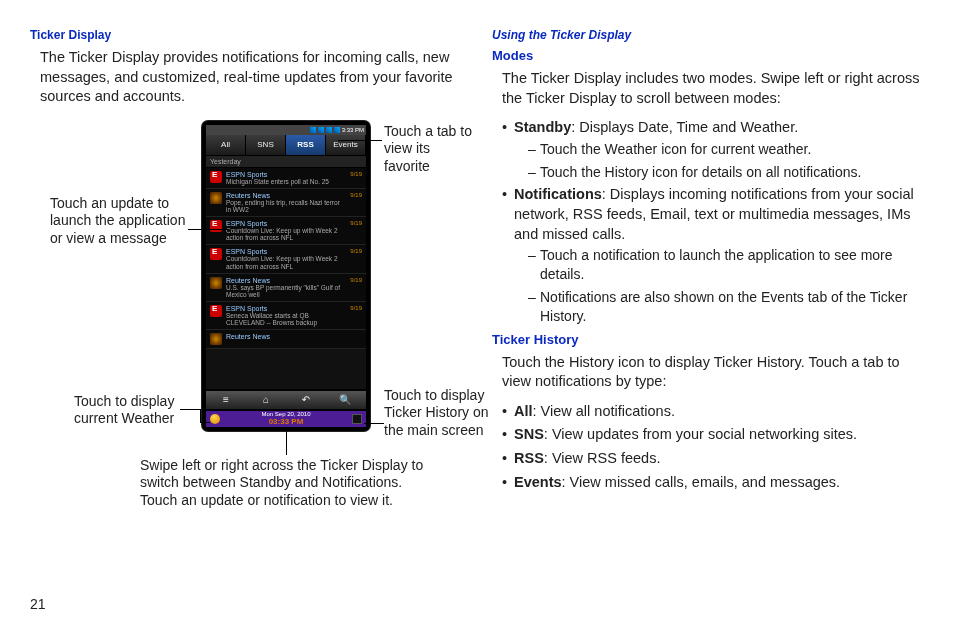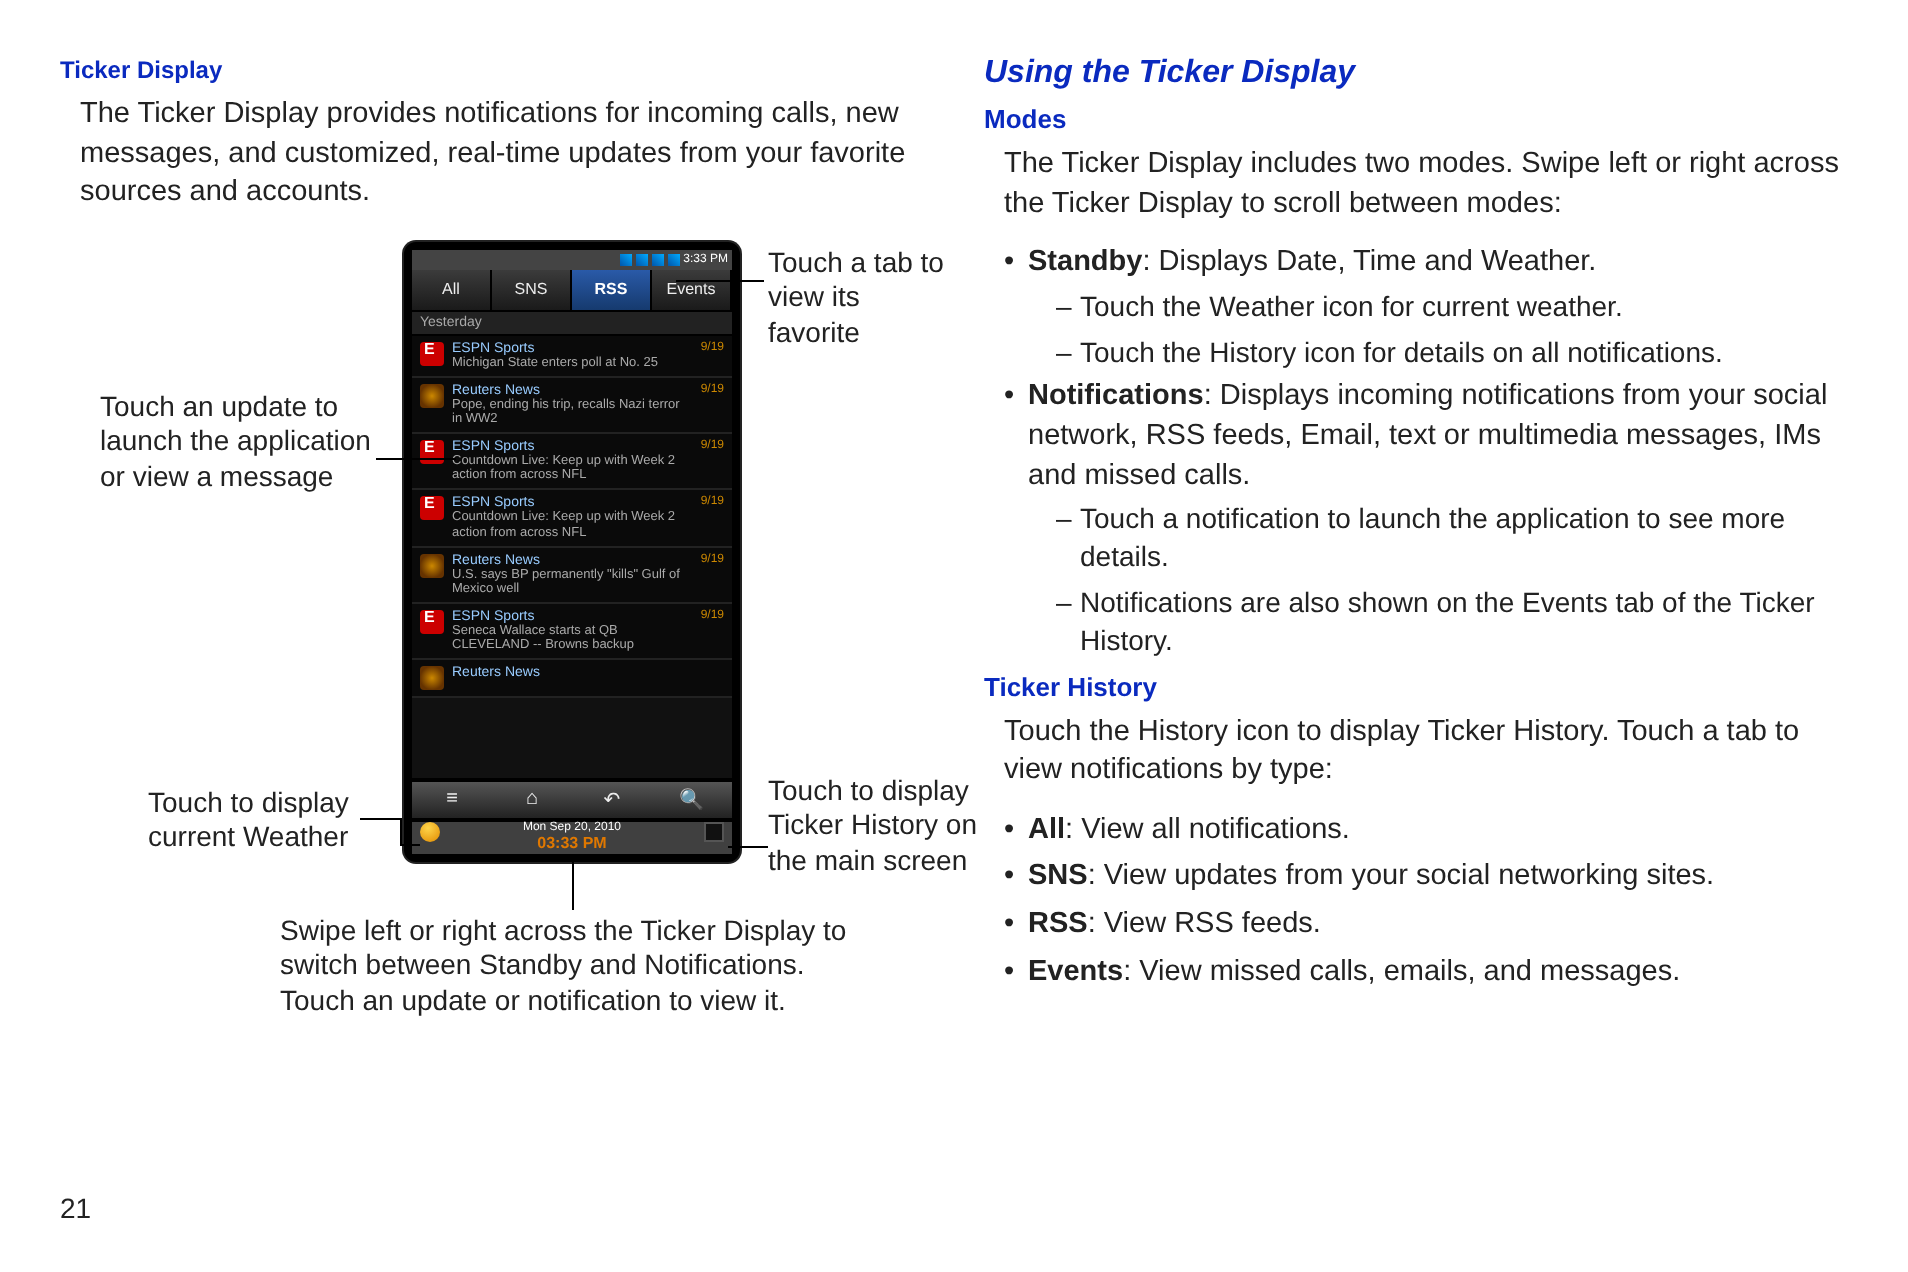--- a/index.html
+++ b/index.html
@@ -26,21 +26,21 @@
     color: #0a2abf;
     font-weight: bold;
     font-size: 12px;
     margin-bottom: 6px;
     font-family: Arial, sans-serif;
   }
   h3.subsection {
     color: #0a2abf;
     font-style: italic;
     font-weight: bold;
-    font-size: 16px;
+    font-size: 12px;
     margin-bottom: 6px;
   }
   h4.minisection {
     color: #0a2abf;
     font-weight: bold;
     font-size: 13px;
     margin: 6px 0 6px 0;
   }
   p.body {
     font-size: 14.5px;
@@ -186,23 +186,23 @@
     display:flex;
     align-items:center;
     justify-content:center;
     color:#eee;
     font-size:10px;
   }
   .ticker-bar {
     position:absolute;
     left:4px; right:4px; bottom:4px;
     height:16px;
-    background:#404040;
+    background:#4c1d95;
     display:flex;
-    align-items:flex-start;
+    align-items:center;
     gap:4px;
     padding:0 4px;
   }
   .ticker-bar .weather {
     width:10px;height:10px;border-radius:50%;
     background: radial-gradient(circle at 4px 3px,#ffd54a,#e08a00);
     flex:0 0 10px;
   }
   .ticker-bar .dt { flex:1; text-align:center; }
   .ticker-bar .dt .d { color:#fff; font-size:6px; display:block; }

